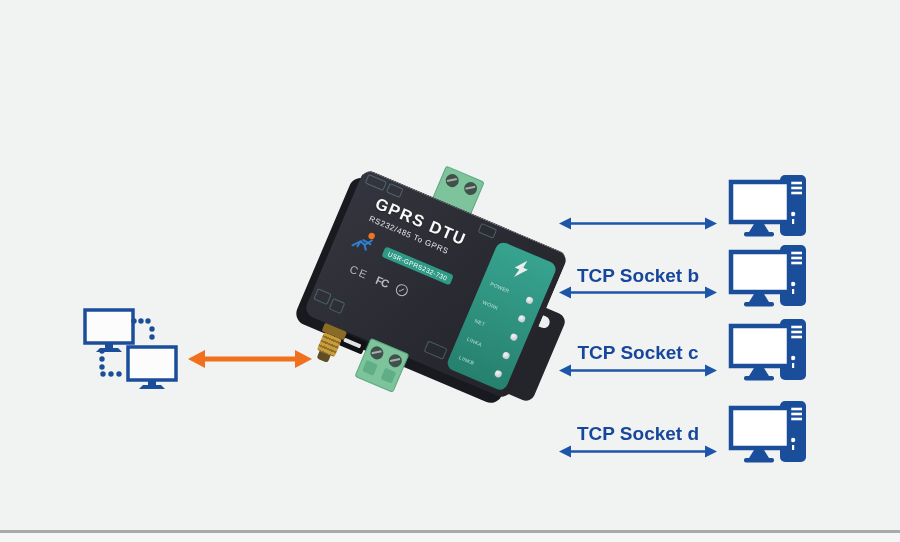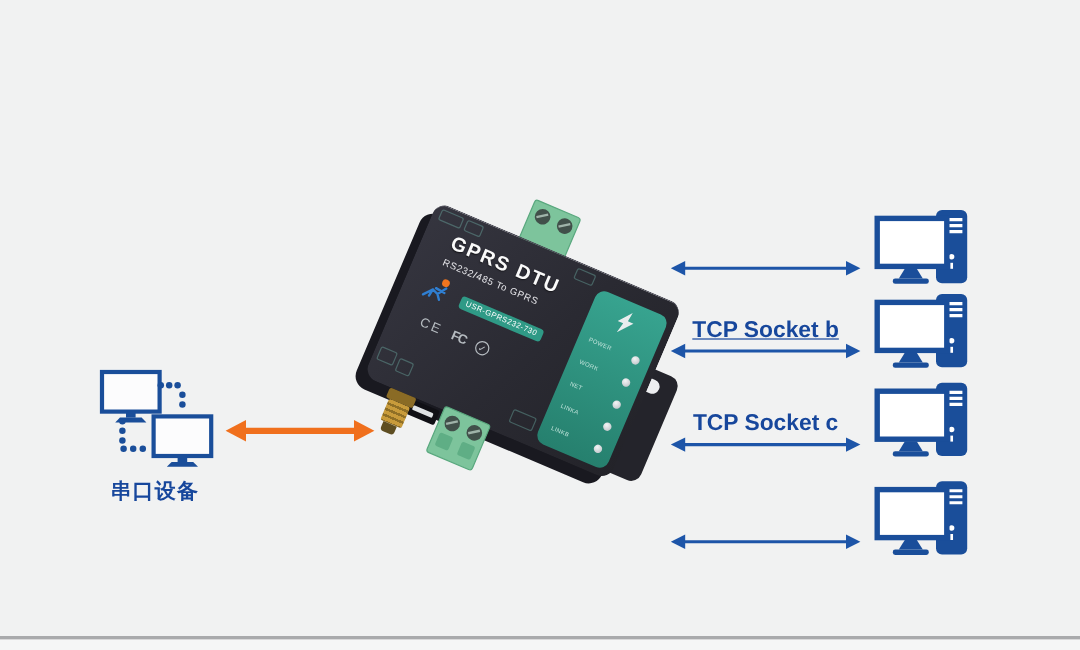--- a/index.html
+++ b/index.html
@@ -15,21 +15,21 @@
   .serial-group { position:absolute; left:78px; top:303px; width:110px; height:95px; }
   .serial-label { position:absolute; left:92px; top:397px; width:120px;
                   font-size:17.5px; font-weight:bold; color:#17479c; letter-spacing:1px; }
 
   
   .orange-arrow { position:absolute; left:186px; top:347px; }
 
   
   .socket-label { position:absolute; left:556px; width:164px; text-align:center;
                   font-size:19px; font-weight:600; color:#17479c; }
-  .socket-label.a { top:194px; } .socket-label.b { top:265px;text-decoration:underline; }
+  .socket-label.a { top:194px; } .socket-label.b { top:265px; }
   .socket-label.c { top:342px; } .socket-label.d { top:423px; }
   .socket-arrow { position:absolute; left:556px; }
   .socket-arrow.a { top:216px; } .socket-arrow.b { top:285px; }
   .socket-arrow.c { top:363px; } .socket-arrow.d { top:444px; }
   .pc { position:absolute; left:727px; }
   .pc.a { top:174px; } .pc.b { top:244px; } .pc.c { top:318px; } .pc.d { top:400px; }
 
   
   .device-wrap { position:absolute; left:325px; top:205px; width:222px; height:158px;
                  transform:rotate(23deg); transform-origin:center; }
@@ -143,21 +143,20 @@
       <circle cx="74" cy="26" r="2.7"></circle>
         <circle cx="74" cy="34" r="2.7"></circle>
       <circle cx="24" cy="48" r="2.7"></circle>
         <circle cx="24" cy="56" r="2.7"></circle>
         <circle cx="24" cy="64" r="2.7"></circle>
       <circle cx="25" cy="71" r="2.7"></circle>
         <circle cx="33" cy="71" r="2.7"></circle>
         <circle cx="41" cy="71" r="2.7"></circle>
     </g>
   </svg>
-  <div class="serial-label">串口设备</div>
 
   <svg class="orange-arrow" width="128" height="24" viewBox="0 0 128 24">
     <line x1="16" y1="12" x2="112" y2="12" stroke="#f0701d" stroke-width="5.2"></line>
     <polygon points="2,12 19,3 19,21" fill="#f0701d"></polygon>
     <polygon points="126,12 109,3 109,21" fill="#f0701d"></polygon>
   </svg>
 
   <div class="device-wrap">
     <div class="mount-plate">
       <div class="oval o1"></div>
@@ -260,20 +259,21 @@
     </svg>
 
   <div class="socket-label c">TCP Socket c</div>
   <svg class="socket-arrow c" width="164" height="15" viewBox="0 0 160 15">
       <use href="#dbl-arrow"></use>
     </svg>
   <svg class="pc c" width="80" height="68" viewBox="0 0 80 68">
       <use href="#pc-glyph"></use>
     </svg>
 
+  <div class="socket-label d">TCP Socket d</div>
   <svg class="socket-arrow d" width="164" height="15" viewBox="0 0 160 15">
       <use href="#dbl-arrow"></use>
     </svg>
   <svg class="pc d" width="80" height="68" viewBox="0 0 80 68">
       <use href="#pc-glyph"></use>
     </svg>
 
   <div class="footer-rule"></div>
   <div class="footer-band"></div>
 </div>

